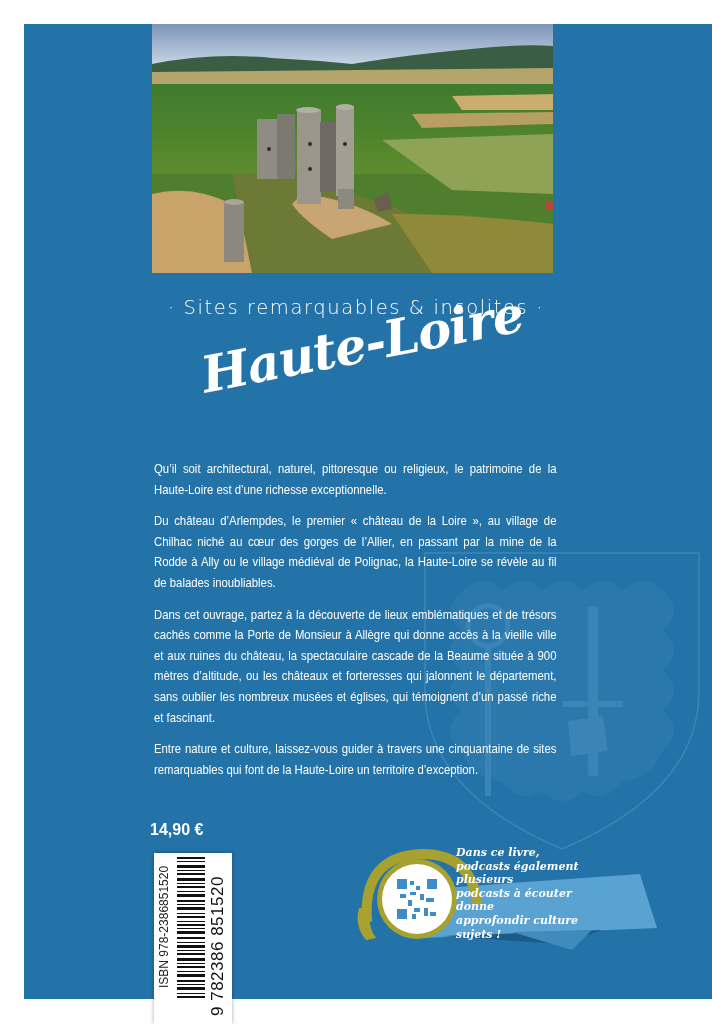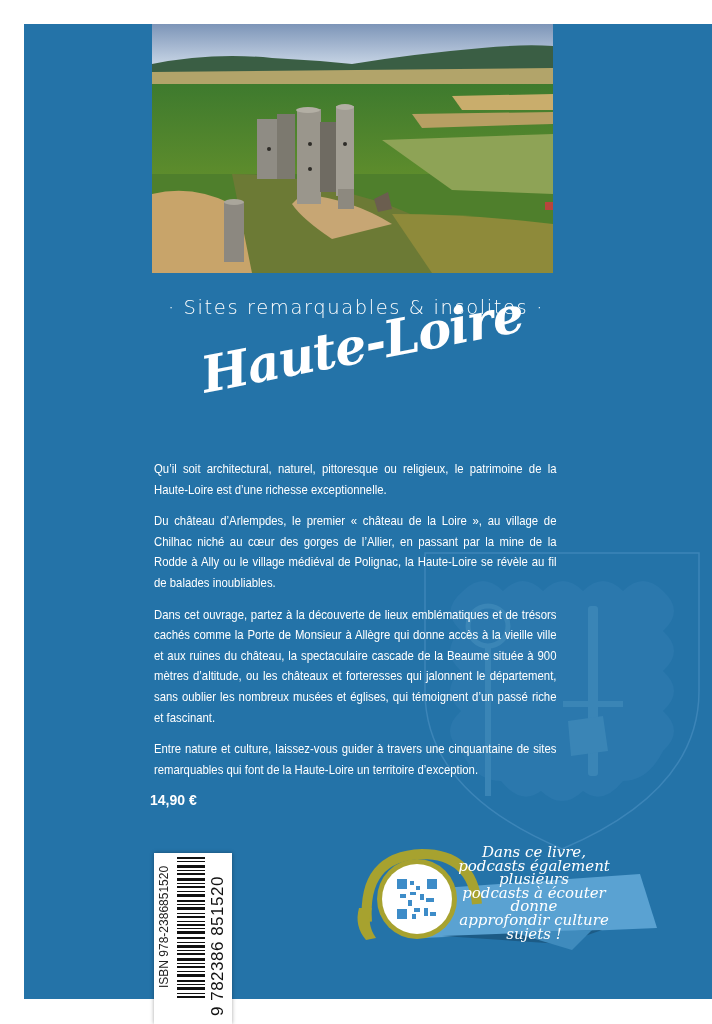--- a/index.html
+++ b/index.html
@@ -27,34 +27,34 @@
   .shield {
     position:absolute; left:399px; top:527px; width:278px; height:300px; opacity:1;
   }
   .body-text {
     position:absolute; left:130px; top:435px; width:402px;
     color:#ffffff; font-family:"Liberation Sans", sans-serif; font-size:13.2px; line-height:20.6px;
     text-align:justify; transform:scaleX(0.86); transform-origin:left top; width:468px;
   }
   .body-text p { margin:0 0 11px 0; }
   .price {
-    position:absolute; left:150px; top:792px; color:#ffffff; font-weight:bold; font-size:14px;
+    position:absolute; left:150px; top:821px; color:#ffffff; font-weight:bold; font-size:16px;
     font-family:"Liberation Sans", sans-serif;
   }
   .website {
     position:absolute; left:196px; top:860px; color:#8fbfe0; font-size:13px;
     writing-mode:vertical-rl; transform:rotate(180deg); letter-spacing:0.3px; height:110px; text-align:left;
   }
   .podcast-banner {
     position:absolute; left:338px; top:840px; width:308px; height:80px;
   }
   .podcast-text {
-    position:absolute; left:456px; top:846px; width:156px; text-align:center;
-    color:#ffffff; font-family:"DejaVu Serif", serif; font-style:italic; font-weight:normal;
-    font-size:15px; line-height:13.6px;
+    position:absolute; left:456px; top:846px; width:156px; 
+    color:#ffffff; font-family:"DejaVu Serif", serif; font-style:italic; font-weight:bold;
+    font-size:11px; line-height:13.6px;
   }
   .barcode-strip {
     position:absolute; left:154px; top:853px; width:78px; height:171px; background:#ffffff;
     box-shadow:0 0 4px rgba(0,0,0,0.35);
   }
   .isbn-text {
     position:absolute; left:157px; top:858px; width:16px; height:130px;
     writing-mode:vertical-rl; transform:rotate(180deg);
     font-family:"Liberation Sans", sans-serif; font-size:12px; color:#222;
   }

